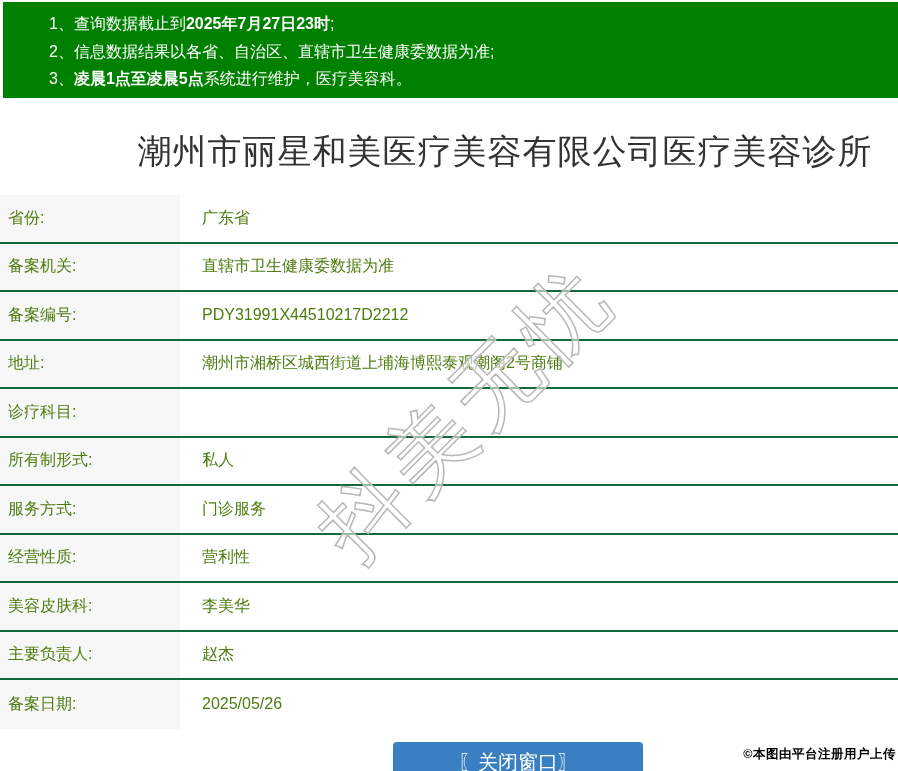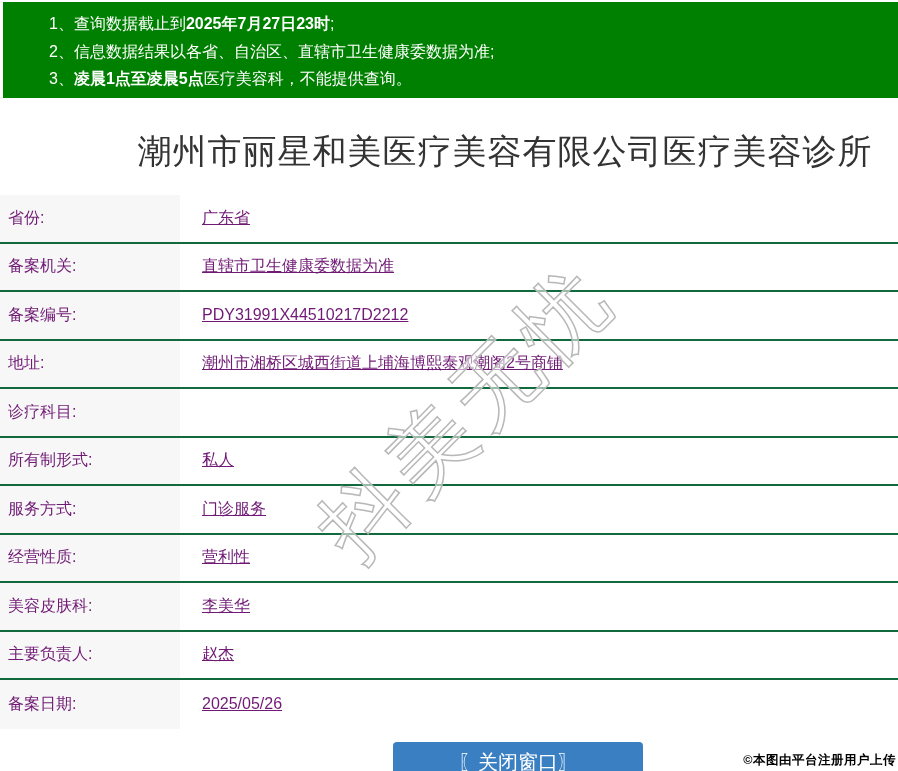--- a/index.html
+++ b/index.html
@@ -47,33 +47,32 @@
     display: flex;
     height: 48.5px;
     box-sizing: border-box;
     border-bottom: 2px solid #116a3e;
   }
   .row:last-child { border-bottom: none; }
   .cell {
     display: flex;
     align-items: center;
     font-size: 16px;
-    color: #701a75;
+    color: #4d7c0f;
   }
   .cell.label {
     width: 180px;
     box-sizing: border-box;
     background: #f7f7f7;
     padding-left: 8px;
     flex: none;
   }
   .cell.value {
     flex: 1;
     padding-left: 22px;
-    text-decoration: underline;
   }
 
   
   .watermark {
     position: absolute;
     left: 269px; top: 353px;
     width: 390px; height: 90px;
     font-size: 85px;
     letter-spacing: 8px;
     white-space: nowrap;
@@ -99,39 +98,39 @@
     font-family: inherit;
     display: flex;
     align-items: center;
     justify-content: center;
     cursor: pointer;
   }
 
   
   .credit {
     position: absolute;
-    right: 2px; bottom: 2px;
+    right: 2px; bottom: 8px;
     font-size: 12.5px;
     font-weight: bold;
     color: #000000;
     letter-spacing: 0.5px;
     text-shadow: -1px -1px 0 #fff, 1px -1px 0 #fff, -1px 1px 0 #fff, 1px 1px 0 #fff,
                  0 -1px 0 #fff, 0 1px 0 #fff, -1px 0 0 #fff, 1px 0 0 #fff;
     z-index: 6;
   }
 </style>
 </head>
 <body>
 
 <div id="page">
 
   <div class="notice-box">
     <div class="notice-line"><span>1、</span><span>查询数据截止到</span><b>2025年7月27日23时</b><span>;</span></div>
     <div class="notice-line"><span>2、</span><span>信息数据结果以各省、自治区、直辖市卫生健康委数据为准;</span><b></b><span></span></div>
-    <div class="notice-line"><span>3、</span><span></span><b>凌晨1点至凌晨5点</b><span>医疗美容科，不能提供查询。</span></div>
+    <div class="notice-line"><span>3、</span><span></span><b>凌晨1点至凌晨5点</b><span>系统进行维护，医疗美容科。</span></div>
   </div>
 
   <h1 class="page-title">潮州市丽星和美医疗美容有限公司医疗美容诊所</h1>
 
   <div class="info-table">
     <div class="row">
       <div class="cell label">省份:</div>
       <div class="cell value">广东省</div>
     </div>
 

